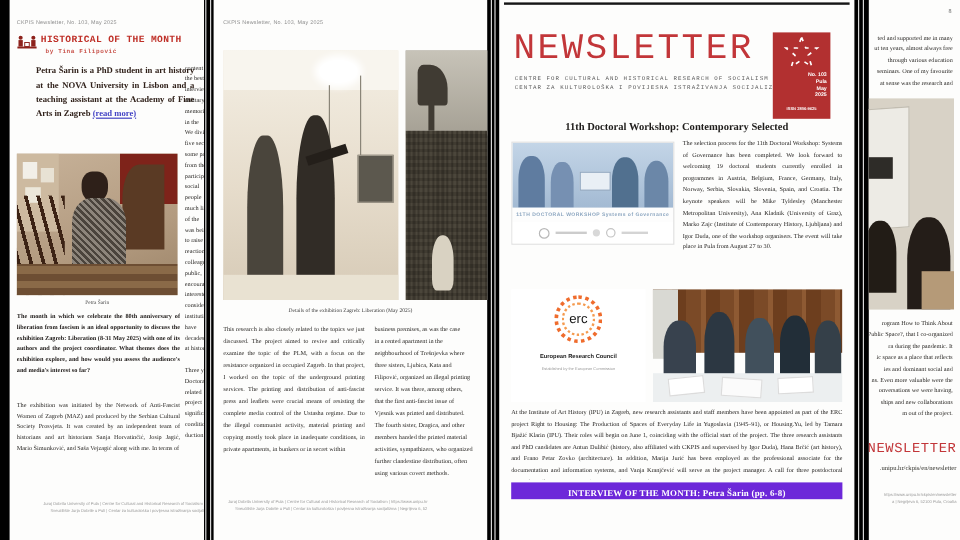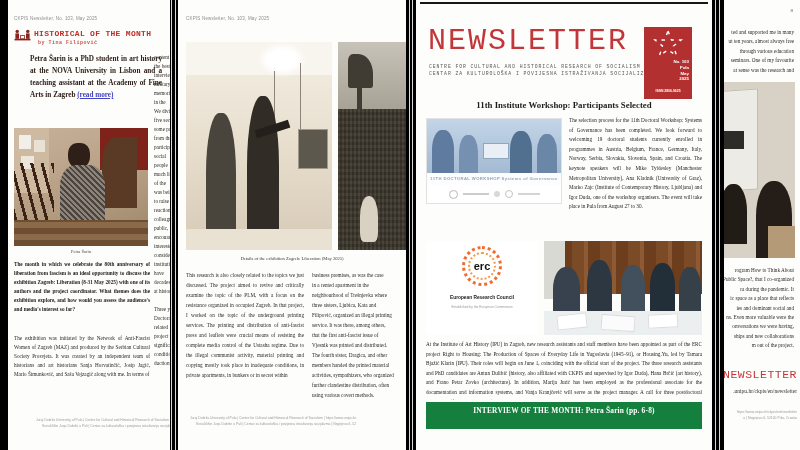--- a/index.html
+++ b/index.html
@@ -172,21 +172,21 @@
       </svg>
       <div class="abs sans nowrap" style="right:3px;top:32px;font-size:4.4px;font-weight:bold;color:#fff;text-align:right;line-height:5.8px;">
         <div>No. 103</div>
         <div>Pula</div>
         <div>May</div>
         <div>2025</div>
       </div>
       <div class="abs sans nowrap" style="left:0;top:62px;width:48px;text-align:center;font-size:3.4px;font-weight:bold;color:#fff;">ISSN 2806-9625</div>
     </div>
 
-    <div class="abs headline" style="left:0;top:100px;">11th Institute Workshop: Participants Selected</div>
+    <div class="abs headline" style="left:0;top:100px;">11th Doctoral Workshop: Contemporary Selected</div>
 
     <div class="abs" style="left:10px;top:116px;width:276px;height:108px;overflow:hidden;">
 
       <div style="float:left;width:136px;height:86px;margin:2px 7px 2px 0;border:1px solid #e2e2e2;box-sizing:border-box;overflow:hidden;">
         <div style="position:relative;width:100%;height:54px;background:linear-gradient(180deg,#c3d5e7 0%,#a3bad3 100%);overflow:hidden;">
           <div class="abs figshape" style="left:4%;top:20%;width:16%;height:80%;background:#5f7ca0;"></div>
           <div class="abs figshape" style="left:24%;top:30%;width:14%;height:70%;background:#76complete90b2;"></div>
           <div class="abs figshape" style="left:24%;top:30%;width:14%;height:70%;background:#7690b2;"></div>
           <div class="abs" style="left:42%;top:44%;width:18%;height:26%;background:#e9eff5;border:1px solid #8fa6bf;"></div>
           <div class="abs figshape" style="left:62%;top:22%;width:16%;height:78%;background:#51708f;"></div>
@@ -201,21 +201,21 @@
           <span style="width:22px;height:2px;background:#d4d4d4;display:inline-block;"></span>
         </div>
       </div>
       <div class="serif just bodytxt">The selection process for the 11th Doctoral Workshop: Systems of Governance has been completed. We look forward to welcoming 19 doctoral students currently enrolled in programmes in Austria, Belgium, France, Germany, Italy, Norway, Serbia, Slovakia, Slovenia, Spain, and Croatia. The keynote speakers will be Mike Tyldesley (Manchester Metropolitan University), Ana Kladnik (University of Graz), Marko Zajc (Institute of Contemporary History, Ljubljana) and Igor Duda, one of the workshop organisers. The event will take place in Pula from August 27 to 30.</div>
     </div>
 
 
     <div class="abs" style="left:10px;top:241px;width:112px;height:94px;background:#fff;">
       <div class="abs" style="left:36px;top:5px;width:40px;height:40px;border:3px dotted #ef6c2d;border-radius:50%;box-sizing:border-box;">
         <div class="abs" style="left:3px;top:3px;width:28px;height:28px;border:2px dotted #f59a4e;border-radius:50%;box-sizing:border-box;"></div>
-        <div class="abs sans" style="left:0;top:11px;width:34px;text-align:center;font-size:11px;font-weight:bold;color:#141414;">erc</div>
+        <div class="abs sans" style="left:0;top:11px;width:34px;text-align:center;font-size:11px;font-weight:normal;color:#141414;">erc</div>
       </div>
       <div class="abs sans nowrap" style="left:0;top:54px;width:112px;text-align:center;font-size:4.8px;font-weight:bold;color:#1a1a1a;">European Research Council</div>
       <div class="abs sans nowrap" style="left:0;top:64px;width:112px;text-align:center;font-size:3.3px;color:#9a9a9a;">Established by the European Commission</div>
     </div>
 
     <div class="abs" style="left:128px;top:241px;width:158px;height:94px;overflow:hidden;">
       <div class="abs" style="left:0;top:0;width:100%;height:56%;background:repeating-linear-gradient(90deg,#7b4a27 0 12px,#8e5a33 12px 16px,#6d3e1e 16px 28px);"></div>
       <div class="abs" style="left:0;top:0;width:13%;height:62%;background:#d9d9d3;"></div>
       <div class="abs figshape" style="left:6%;top:28%;width:17%;height:52%;background:#38424e;"></div>
       <div class="abs figshape" style="left:27%;top:20%;width:16%;height:58%;background:#2c3742;"></div>
@@ -223,21 +223,21 @@
       <div class="abs figshape" style="left:67%;top:23%;width:16%;height:54%;background:#222e38;"></div>
       <div class="abs figshape" style="right:0.5%;top:28%;width:14%;height:48%;background:#354049;"></div>
       <div class="abs" style="left:0;bottom:0;width:100%;height:26%;background:#eceff0;"></div>
       <div class="abs" style="left:8%;bottom:6%;width:18%;height:14%;background:#ffffff;border:1px solid #dcdcdc;transform:rotate(-6deg);"></div>
       <div class="abs" style="left:36%;bottom:4%;width:20%;height:15%;background:#fbfbfb;border:1px solid #dcdcdc;transform:rotate(4deg);"></div>
       <div class="abs" style="left:66%;bottom:7%;width:18%;height:13%;background:#ffffff;border:1px solid #dcdcdc;transform:rotate(-3deg);"></div>
     </div>
 
     <div class="abs serif just" style="left:10px;top:340px;width:276px;height:60px;overflow:hidden;font-size:5.2px;line-height:9.6px;color:#272523;">At the Institute of Art History (IPU) in Zagreb, new research assistants and staff members have been appointed as part of the ERC project Right to Housing: The Production of Spaces of Everyday Life in Yugoslavia (1945–91), or Housing.Yu, led by Tamara Bjažić Klarin (IPU). Their roles will begin on June 1, coinciding with the official start of the project. The three research assistants and PhD candidates are Antun Dulibić (history, also affiliated with CKPIS and supervised by Igor Duda), Hana Brčić (art history), and Frano Petar Zovko (architecture). In addition, Marija Jurić has been employed as the professional associate for the documentation and information systems, and Vanja Kranjčević will serve as the project manager. A call for three postdoctoral researchers (four-year positions) is expected in September.</div>
 
-    <div class="abs serif nowrap" style="left:10px;top:402px;width:276px;height:27px;background:#15803d;text-align:center;font-size:7.4px;line-height:17px;font-weight:bold;color:#ffffff;letter-spacing:0.2px;overflow:hidden;">INTERVIEW OF THE MONTH: Petra Šarin (pp. 6-8)</div>
+    <div class="abs serif nowrap" style="left:10px;top:402px;width:276px;height:14px;background:#6d28d9;text-align:center;font-size:7.4px;line-height:17px;font-weight:bold;color:#ffffff;letter-spacing:0.2px;overflow:hidden;">INTERVIEW OF THE MONTH: Petra Šarin (pp. 6-8)</div>
   </div>
 
   <div class="edge" style="left:715px;"></div>
   <div class="edge" style="left:719px;"></div>
 
   <div class="page" id="p8" style="left:724px;width:76px;">
     <div class="abs serif" style="right:7px;top:8px;font-size:5px;color:#555;">8</div>
 
     <div class="abs" style="right:6px;top:28px;width:160px;">
         <div class="rln">ted and supported me in many</div>

